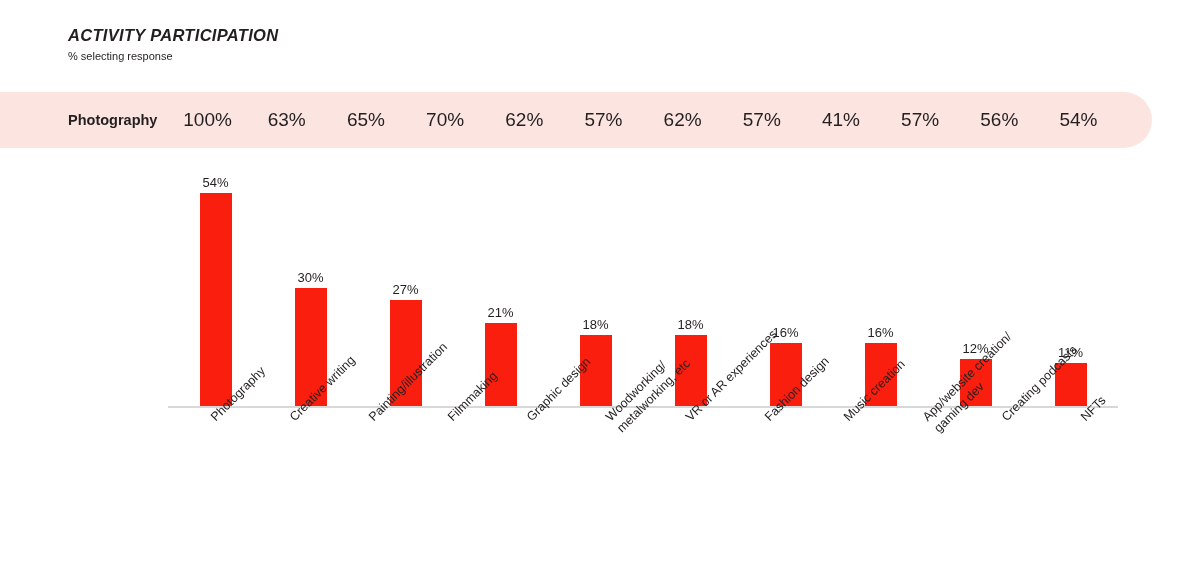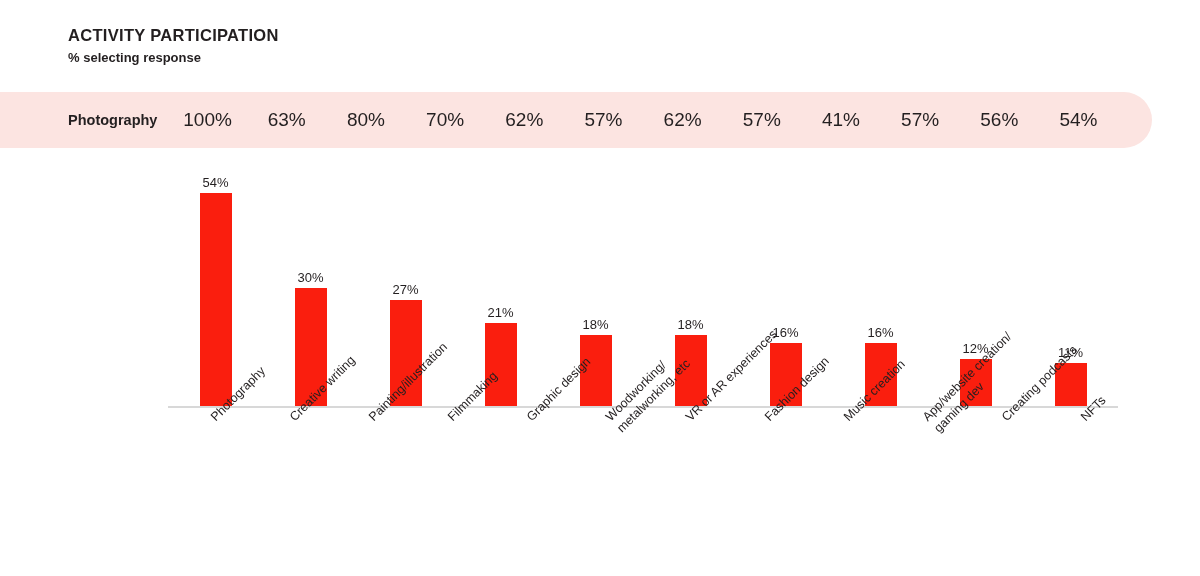--- a/index.html
+++ b/index.html
@@ -19,28 +19,29 @@
 
   
   .header {
     position: absolute;
     left: 68px;
     top: 26px;
   }
   .header-title {
     font-size: 16.5px;
     font-weight: bold;
+    font-style: italic;
     letter-spacing: 0.3px;
     color: #231f20;
     margin: 0;
     line-height: 1.2;
   }
   .header-subtitle {
-    font-size: 13px;
-    font-weight: bold;
+    font-size: 11px;
+    font-weight: normal;
     color: #231f20;
     margin: 4px 0 0 0;
     line-height: 1.2;
   }
 
   
   .banner {
     position: absolute;
     left: 0;
     top: 92px;
@@ -152,21 +153,21 @@
 <div class="header">
   <div class="header-title">ACTIVITY PARTICIPATION</div>
   <div class="header-subtitle">% selecting response</div>
 </div>
 
 <div class="banner">
   <div class="banner-label">Photography</div>
   <div class="banner-values" id="banner-values">
       <div class="banner-value">100%</div>
       <div class="banner-value">63%</div>
-      <div class="banner-value">80%</div>
+      <div class="banner-value">65%</div>
       <div class="banner-value">70%</div>
       <div class="banner-value">62%</div>
       <div class="banner-value">57%</div>
       <div class="banner-value">62%</div>
       <div class="banner-value">57%</div>
       <div class="banner-value">41%</div>
       <div class="banner-value">57%</div>
       <div class="banner-value">56%</div>
       <div class="banner-value">54%</div>
     </div>

